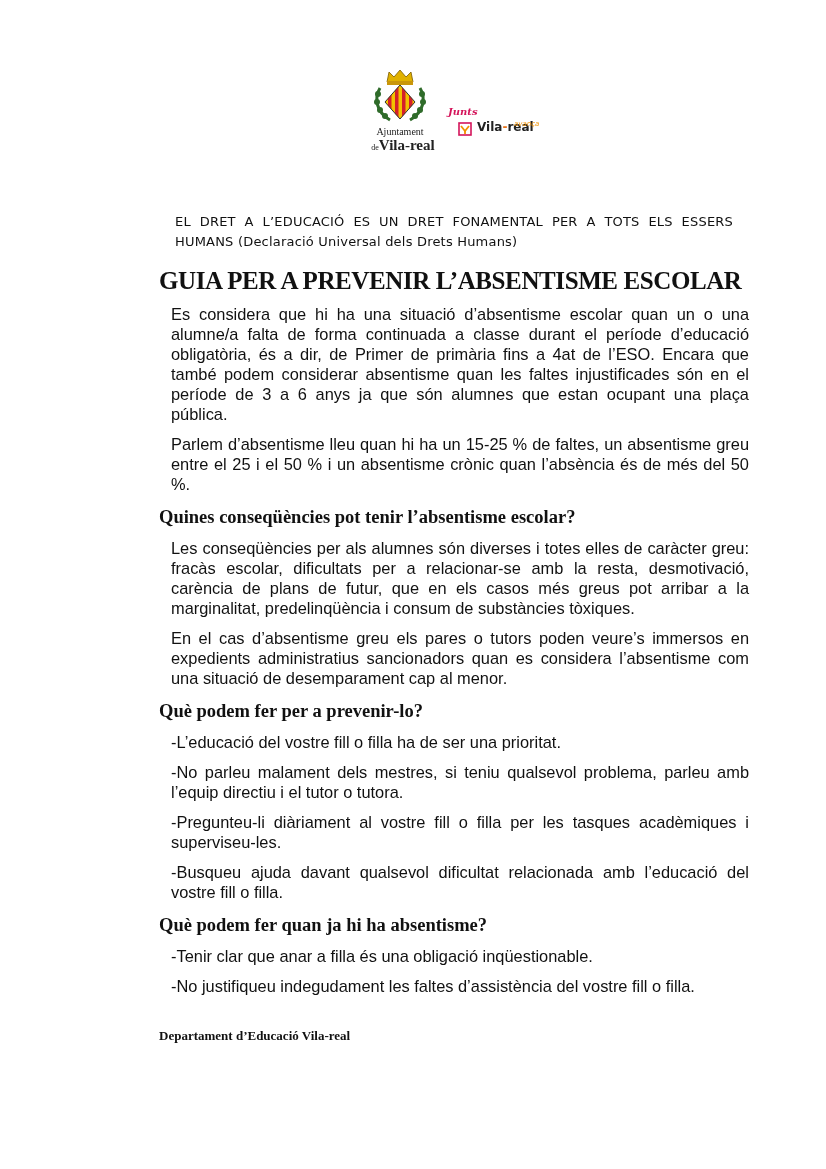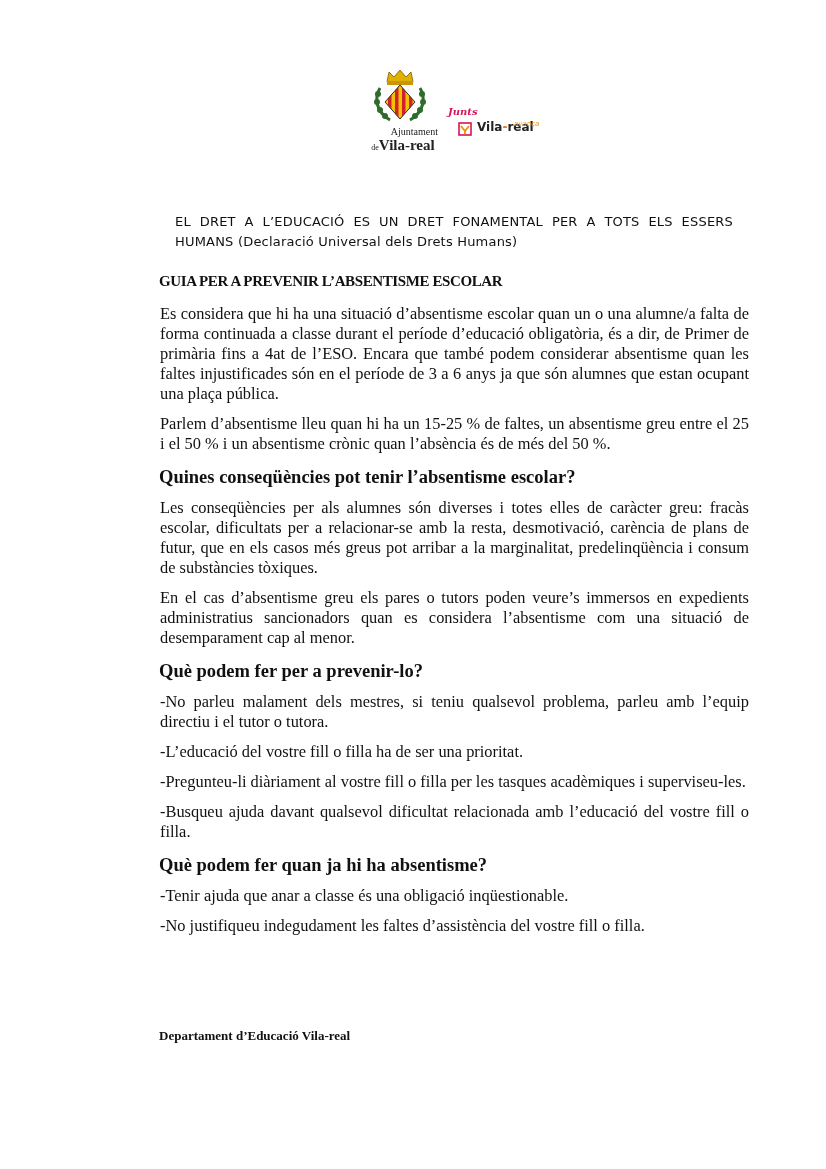--- a/index.html
+++ b/index.html
@@ -2,46 +2,46 @@
 <html><head>
 <meta charset="utf-8">
 <style>
   html, body { margin: 0; padding: 0; background: #ffffff; }
   body { width: 826px; height: 1169px; position: relative; overflow: hidden; color: #111; }
   .page { position: absolute; left: 0; top: 0; width: 826px; height: 1169px; }
 
   
   .logo-crest { position: absolute; left: 362px; top: 66px; width: 76px; height: 90px; }
   .crest-svg { position: absolute; left: 8px; top: 0; width: 60px; height: 60px; }
-  .crest-text1 { position: absolute; left: 0; top: 60px; width: 76px; text-align: right;
+  .crest-text1 { position: absolute; left: 0; top: 60px; width: 76px; text-align: center;
     font-family: "Liberation Serif", serif; font-size: 10px; color: #222; }
   .crest-text2 { position: absolute; left: 3px; top: 71px; width: 76px; text-align: center;
     font-family: "Liberation Serif", serif; font-size: 15px; font-weight: bold; color: #222; white-space: nowrap; }
   .crest-text2 .de { font-size: 8px; font-weight: normal; }
 
   .logo-junts { position: absolute; left: 448px; top: 106px; width: 100px; height: 44px; }
   .junts-word { position: absolute; left: 0; top: 0; font-family: "DejaVu Serif", serif; font-style: italic;
     font-weight: bold; font-size: 10px; color: #d4145a; }
   .junts-icon { position: absolute; left: 10px; top: 16px; width: 14px; height: 14px; }
   .junts-city { position: absolute; left: 29px; top: 14px; font-family: "DejaVu Sans", sans-serif; font-weight: bold;
     font-size: 12px; color: #222; white-space: nowrap; }
   .junts-city .dash { color: #e8731a; }
   .junts-avanca { position: absolute; left: 66px; top: 14px; font-family: "DejaVu Sans", sans-serif; font-style: italic;
     font-size: 7px; color: #f29100; }
 
   
   .content { position: absolute; left: 159px; top: 196px; width: 590px; }
   .motto { font-family: "DejaVu Sans", sans-serif; font-size: 13px; line-height: 20px; color: #111;
     text-align: justify; text-align-last: left; margin: 16px; letter-spacing: 0.2px; }
   .motto .caps { word-spacing: 4px; }
-  .title { font-family: "Liberation Serif", serif; font-size: 15px; font-weight: bold; margin: 3px 0 10px 0;
+  .title { font-family: "Liberation Serif", serif; font-size: 25px; font-weight: bold; margin: 3px 0 10px 0;
     line-height: 26px; letter-spacing: -0.4px; }
   .h2 { font-family: "Liberation Serif", serif; font-size: 18.5px; font-weight: bold; margin: 12px 0 10px 0;
     line-height: 22px; }
-  p.body { font-family: Liberation Serif, serif; font-size: 16.4px; line-height: 20px; margin: 0 0 10px 1px;
+  p.body { font-family: Liberation Sans, sans-serif; font-size: 16.4px; line-height: 20px; margin: 0 0 10px 12px;
     text-align: justify; }
   .footer { position: absolute; left: 159px; top: 1028px; font-family: "Liberation Serif", serif; font-size: 13px;
     font-weight: bold; color: #111; }
 </style>
 </head>
 <body>
 
 <div class="page">
 
   <div class="logo-crest">
@@ -96,24 +96,24 @@
     <div class="title">GUIA PER A PREVENIR L’ABSENTISME ESCOLAR</div>
 
     <p class="body">Es considera que hi ha una situació d’absentisme escolar quan un o una alumne/a falta de forma continuada a classe durant el període d’educació obligatòria, és a dir, de Primer de primària fins a 4at de l’ESO. Encara que també podem considerar absentisme quan les faltes injustificades són en el període de 3 a 6 anys ja que són alumnes que estan ocupant una plaça pública.</p>
     <p class="body">Parlem d’absentisme lleu quan hi ha un 15-25 % de faltes, un absentisme greu entre el 25 i el 50 % i un absentisme crònic quan l’absència és de més del 50 %.</p>
 
     <div class="h2">Quines conseqüències pot tenir l’absentisme escolar?</div>
     <p class="body">Les conseqüències per als alumnes són diverses i totes elles de caràcter greu: fracàs escolar, dificultats per a relacionar-se amb la resta, desmotivació, carència de plans de futur, que en els casos més greus pot arribar a la marginalitat, predelinqüència i consum de substàncies tòxiques.</p>
     <p class="body">En el cas d’absentisme greu els pares o tutors poden veure’s immersos en expedients administratius sancionadors quan es considera l’absentisme  com una situació de desemparament cap al menor.</p>
 
     <div class="h2">Què podem fer per a prevenir-lo?</div>
+    <p class="body">-L’educació del vostre fill o filla ha de ser una prioritat.</p>
     <p class="body">-No parleu malament dels mestres, si teniu qualsevol problema, parleu amb l’equip directiu i el tutor o tutora.</p>
-    <p class="body">-L’educació del vostre fill o filla ha de ser una prioritat.</p>
     <p class="body">-Pregunteu-li diàriament al vostre fill o filla per les tasques acadèmiques i superviseu-les.</p>
     <p class="body">-Busqueu ajuda davant qualsevol dificultat relacionada amb l’educació del vostre fill o filla.</p>
 
     <div class="h2">Què podem fer quan ja hi ha absentisme?</div>
-    <p class="body">-Tenir ajuda que anar a classe és una obligació inqüestionable.</p>
+    <p class="body">-Tenir clar que anar a filla és una obligació inqüestionable.</p>
     <p class="body">-No justifiqueu indegudament les faltes d’assistència del vostre fill o filla.</p>
   </div>
 
   <div class="footer">Departament d’Educació Vila-real</div>
 </div>
 
 </body></html>

